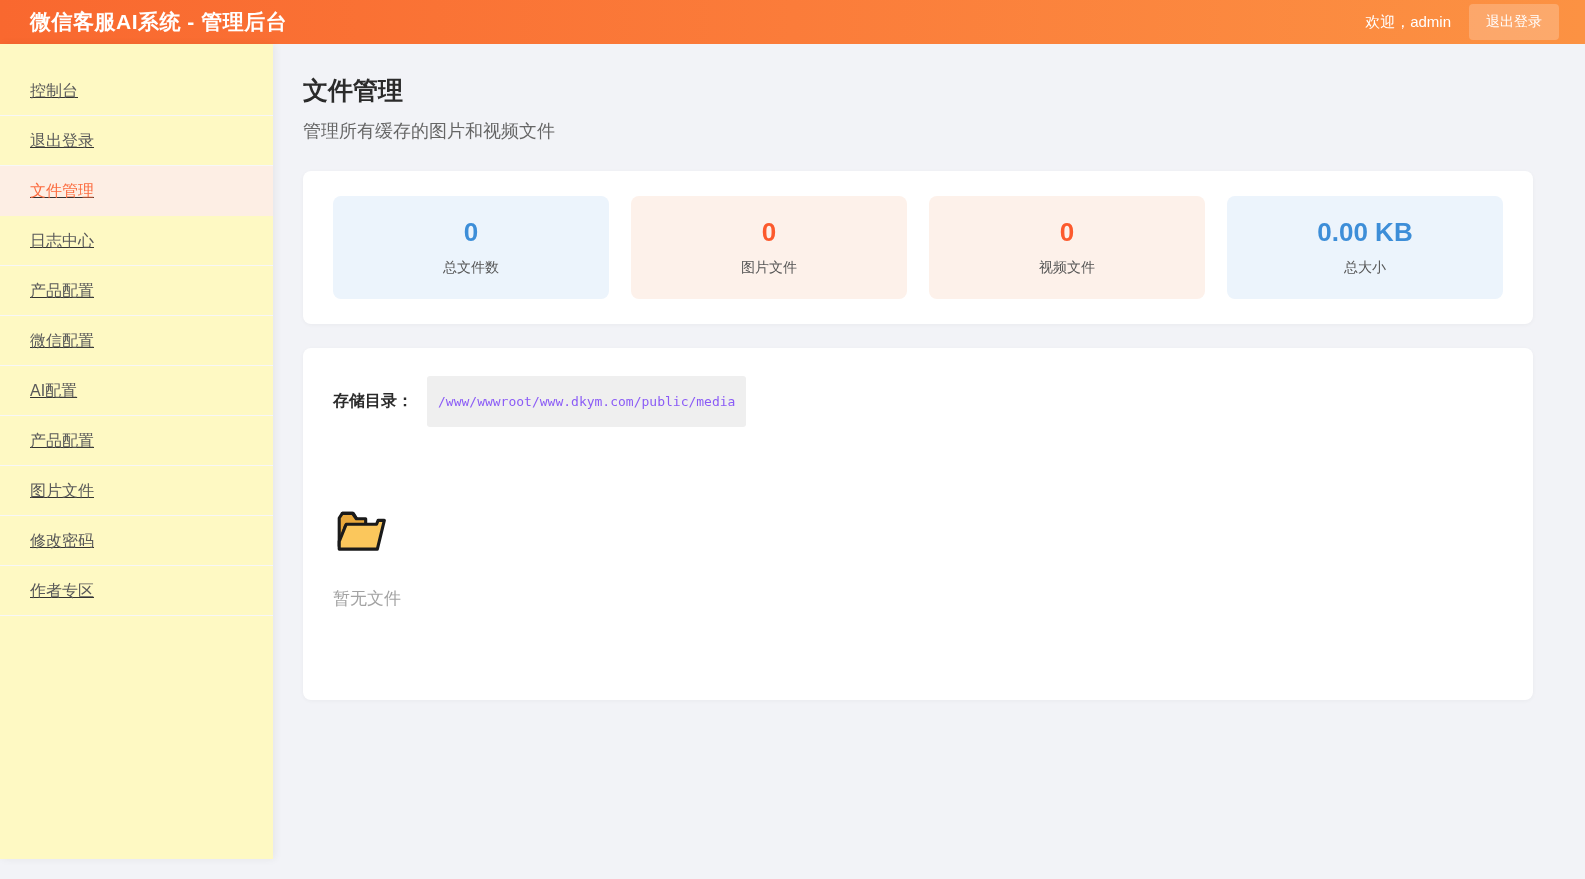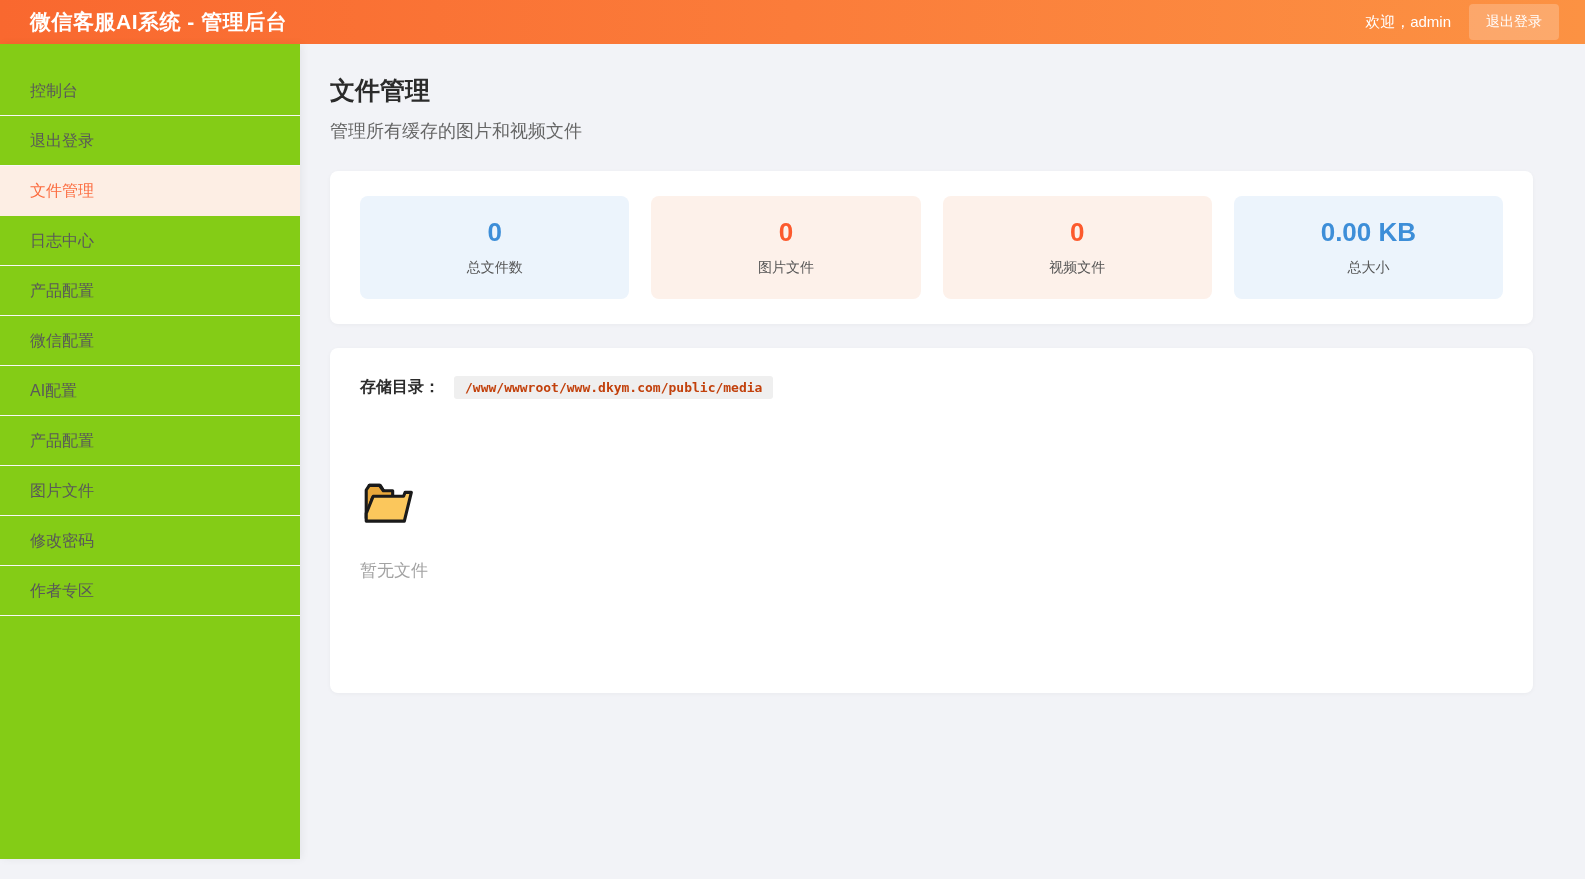--- a/index.html
+++ b/index.html
@@ -36,26 +36,27 @@
     border-radius: 4px;
     cursor: pointer;
     font-family: inherit;
   }
 
   
   .app-body { display: flex; height: 815px; }
 
   
   .sidebar {
-    width: 300px;
-    background: #84cc16;
+    width: 273px;
+    background: #fef9c3;
     box-shadow: 2px 0 8px rgba(0,0,0,0.06);
     flex-shrink: 0;
     padding-top: 22px;
     z-index: 2;
+    text-decoration: underline;
   }
   .sidebar-item {
     height: 50px;
     line-height: 50px;
     padding-left: 30px;
     font-size: 16px;
     color: #595959;
     cursor: pointer;
     border-bottom: 1px solid #f7f7f7;
   }
@@ -105,25 +106,24 @@
   .stat-blue .stat-value { color: #3d8ed8; }
   .stat-orange .stat-value { color: #fc5a2d; }
   .stat-label { font-size: 14px; color: #555; margin-top: 9px; }
 
   .files-card { padding: 28px 30px 0; min-height: 345px; }
   .storage-row { display: flex; align-items: center; gap: 14px; }
   .storage-label { font-size: 16px; font-weight: bold; color: #2b2b2b; }
   .storage-path {
     font-family: "DejaVu Sans Mono", "Liberation Mono", monospace;
     font-size: 13px;
-    color: #c2410c;
+    color: #8b5cf6;
     background: #efefef;
-    padding: 4px 11px;
+    padding: 18px 11px;
     border-radius: 3px;
-    font-weight: bold;
   }
   .empty-state {
     padding: 80px 0 90px;
   }
   .empty-icon { display: inline-block; width: 56px; height: 50px; }
   .empty-text { font-size: 17px; color: #a3a3a3; margin-top: 26px; }
 </style>
 </head>
 <body>
 

